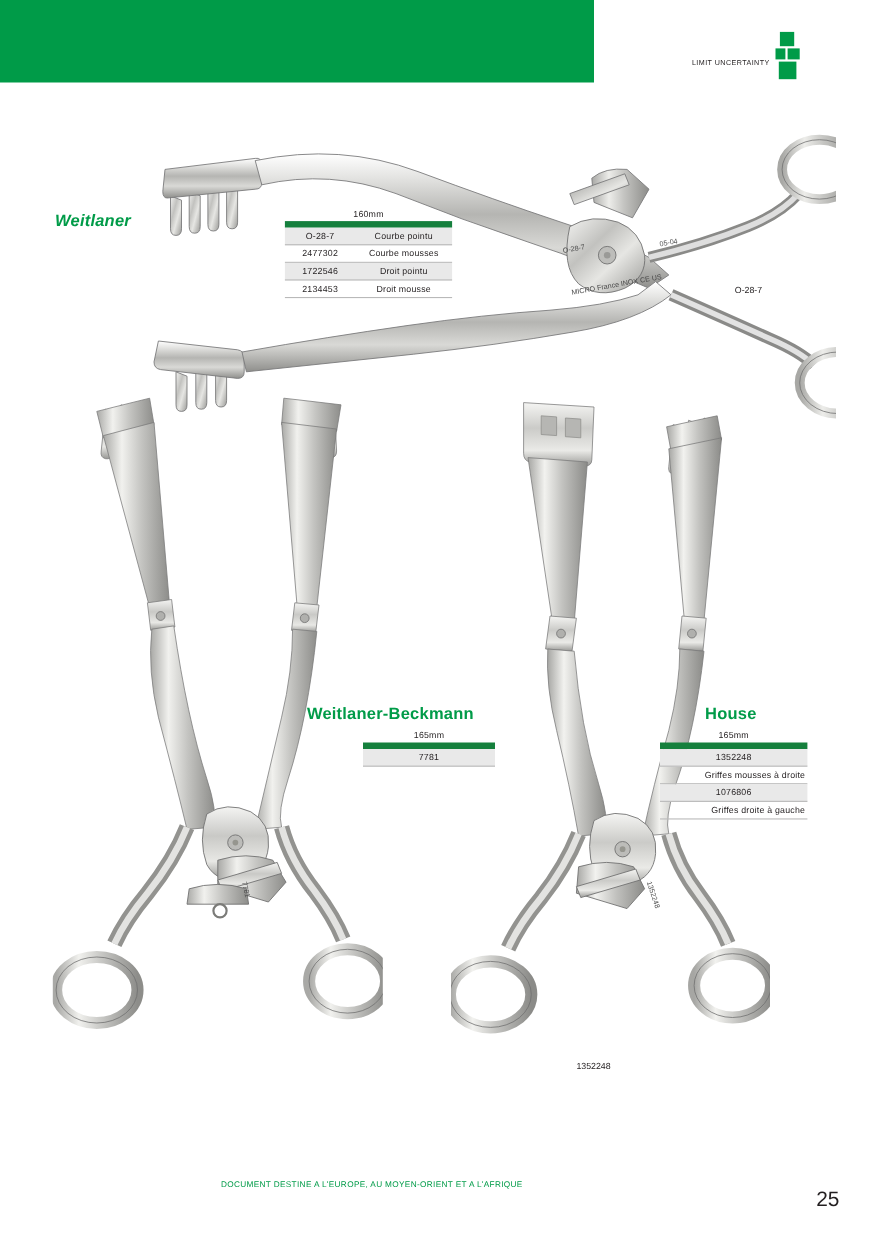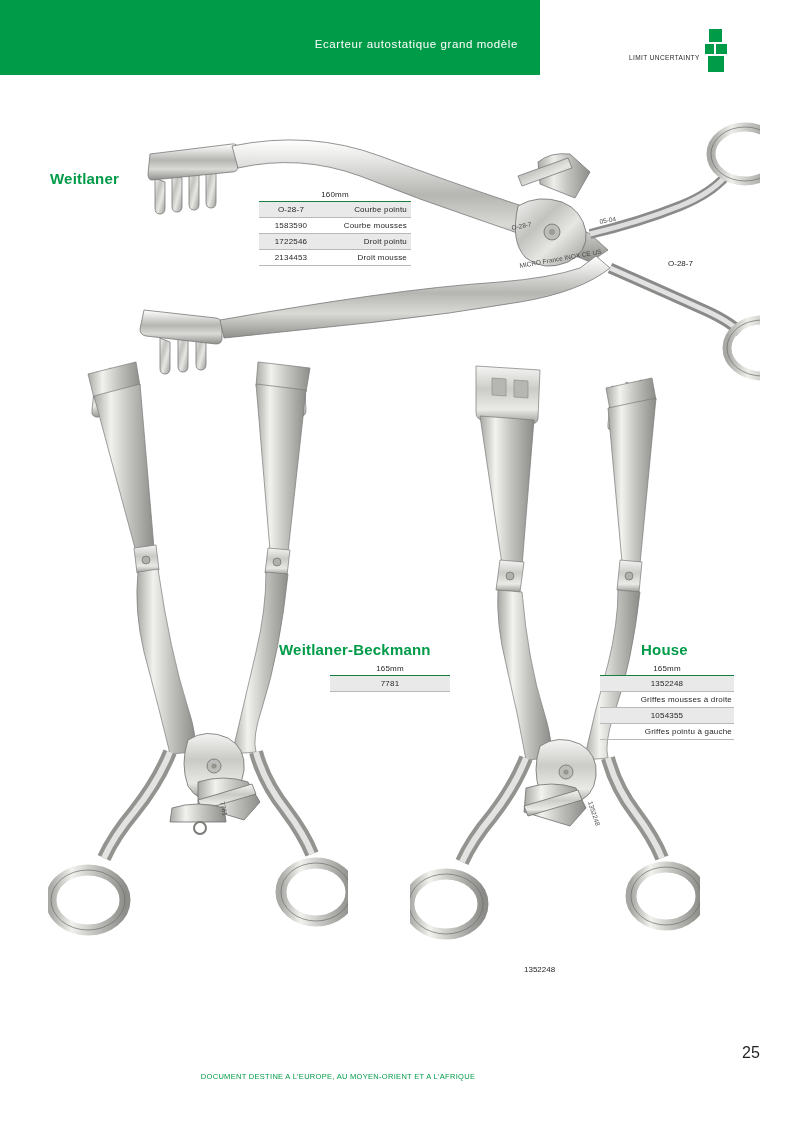--- a/index.html
+++ b/index.html
@@ -85,54 +85,54 @@
 
   
   .prod-name {
     position: absolute;
     color: #009b48;
     font-size: 15px;
     font-weight: bold;
     letter-spacing: 0.2px;
     white-space: nowrap;
   }
-  #name-weitlaner { top: 170px; left: 50px; }
+  #name-weitlaner { top: 192px; left: 50px; font-style: italic; }
   #name-wb { top: 641px; left: 279px; }
   #name-house { top: 641px; left: 641px; }
 
   
   .spec {
     position: absolute;
     font-size: 8px;
   }
   .spec .size {
     text-align: center;
     font-size: 8px;
     color: #231f20;
     padding-bottom: 2px;
-    border-bottom: 1px solid #15803d;
+    border-bottom: 6px solid #15803d;
     letter-spacing: 0.2px;
   }
   .spec .row {
     display: flex;
     border-bottom: 1px solid #b9b9b9;
     min-height: 15px;
     align-items: center;
   }
   .spec .row:nth-child(odd of .row) { }
   .spec .row.shaded { background: #e9e9e9; }
   .spec .ref {
     width: 62px;
     text-align: center;
     padding: 2px 1px;
     letter-spacing: 0.2px;
   }
   .spec .desc {
     flex: 1;
-    text-align: right;
+    text-align: center;
     padding: 2px 4px;
     letter-spacing: 0.2px;
   }
   .spec.centered .ref {
     width: 100%;
     text-align: center;
   }
   .spec.centered .desc {
     width: 100%;
     text-align: right;
@@ -159,38 +159,37 @@
     top: 1072px;
     left: 0;
     width: 676px;
     text-align: center;
     font-size: 7.5px;
     color: #009b48;
     letter-spacing: 0.3px;
   }
   .page-number {
     position: absolute;
-    top: 1044px;
+    top: 1080px;
     left: 742px;
-    font-size: 16px;
+    font-size: 19px;
     color: #231f20;
   }
 
   
   .figure {
     position: absolute;
   }
   .fig-svg { display: block; }
 </style>
 </head>
 <body>
 
 <div class="header">
   <div class="header-green"></div>
-  <div class="header-title">Ecarteur autostatique grand modèle</div>
   <div class="logo">
     <div class="logo-tag">LIMIT UNCERTAINTY</div>
     <div class="logo-mark">
       <i class="lm1"></i>
         <i class="lm2"></i>
         <i class="lm3"></i>
         <i class="lm4"></i>
     </div>
   </div>
 </div>
@@ -388,21 +387,21 @@
 
 <div class="prod-name" id="name-weitlaner">Weitlaner</div>
 
 <div class="spec" id="spec-weitlaner">
   <div class="size">160mm</div>
   <div class="row shaded">
     <span class="ref">O-28-7</span>
     <span class="desc">Courbe pointu</span>
   </div>
   <div class="row">
-    <span class="ref">1583590</span>
+    <span class="ref">2477302</span>
     <span class="desc">Courbe mousses</span>
   </div>
   <div class="row shaded">
     <span class="ref">1722546</span>
     <span class="desc">Droit pointu</span>
   </div>
   <div class="row">
     <span class="ref">2134453</span>
     <span class="desc">Droit mousse</span>
   </div>
@@ -423,23 +422,23 @@
 
 <div class="spec centered" id="spec-house">
   <div class="size">165mm</div>
   <div class="row shaded">
     <span class="ref">1352248</span>
   </div>
   <div class="row">
     <span class="desc">Griffes mousses à droite</span>
   </div>
   <div class="row shaded">
-    <span class="ref">1054355</span>
+    <span class="ref">1076806</span>
   </div>
   <div class="row">
-    <span class="desc">Griffes pointu à gauche</span>
+    <span class="desc">Griffes droite à gauche</span>
   </div>
 </div>
 
 <div class="callout" id="callout-house">1352248</div>
 
 <div class="footer-text">DOCUMENT DESTINE A L'EUROPE, AU MOYEN-ORIENT ET A L'AFRIQUE</div>
 <div class="page-number">25</div>
 
 </body></html>

